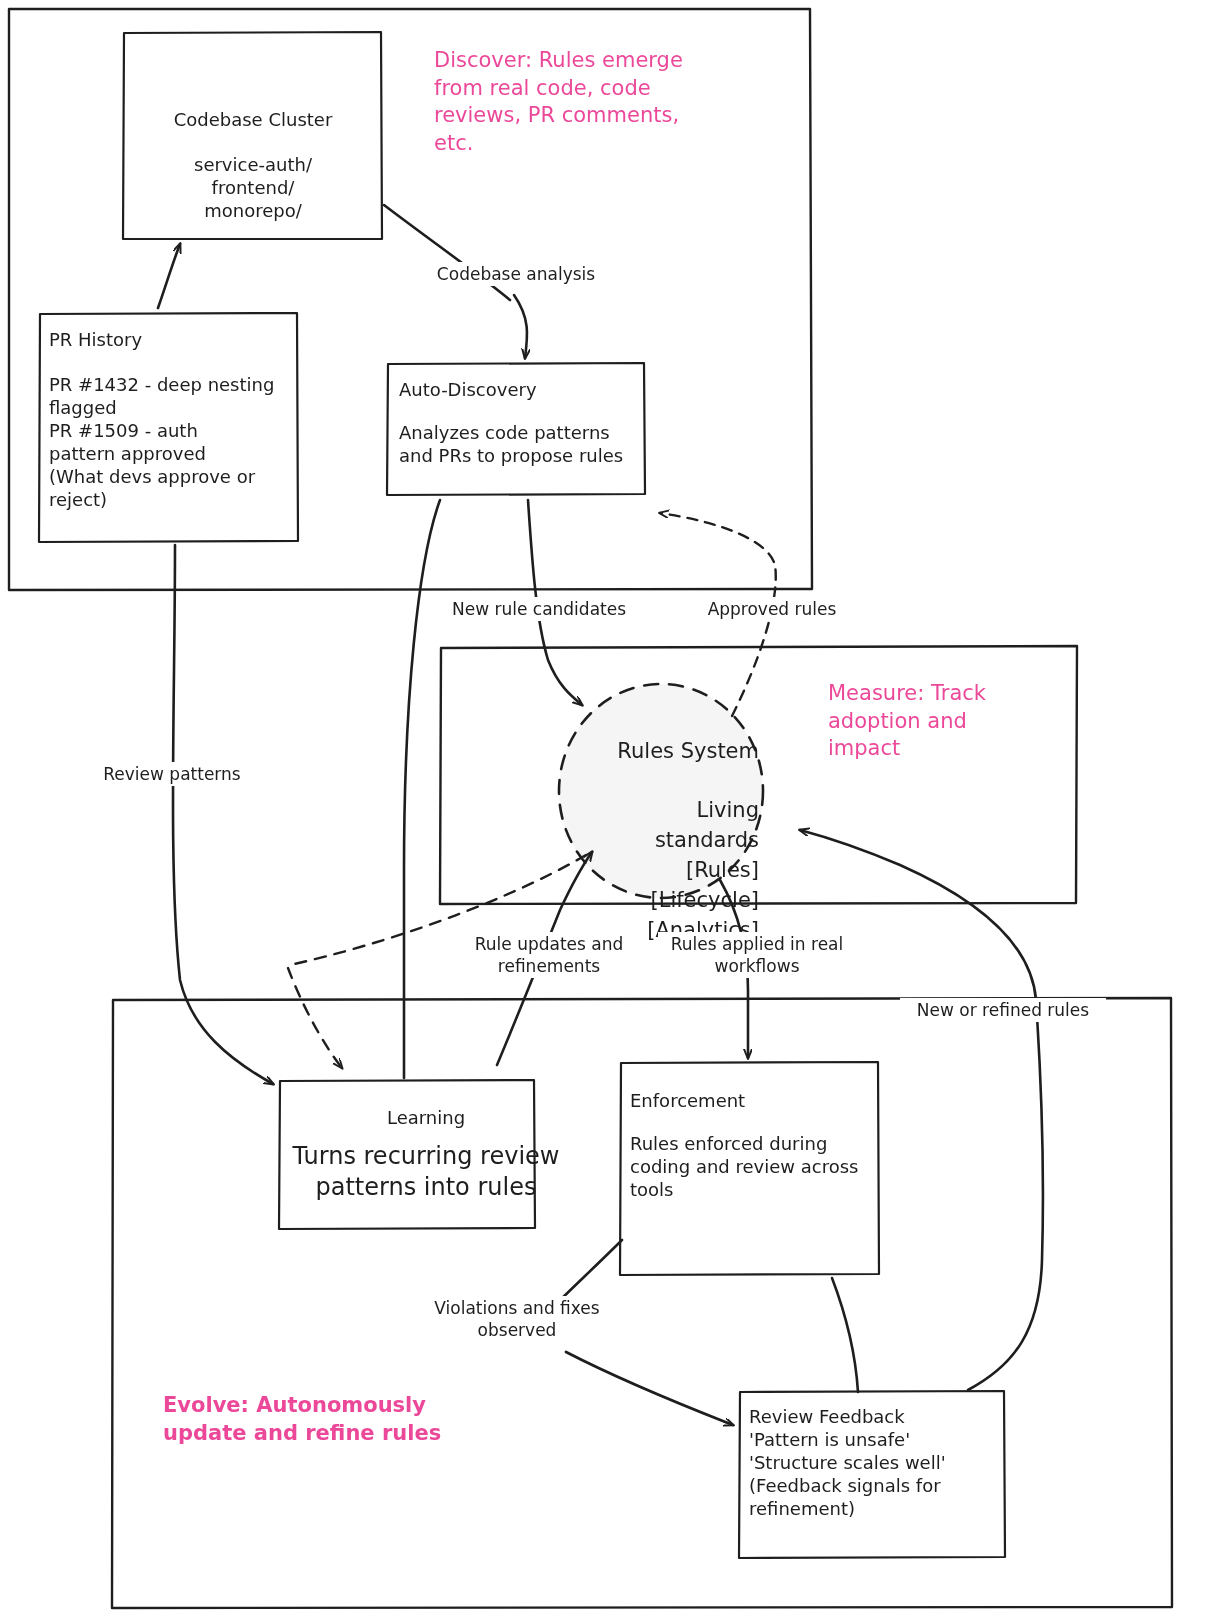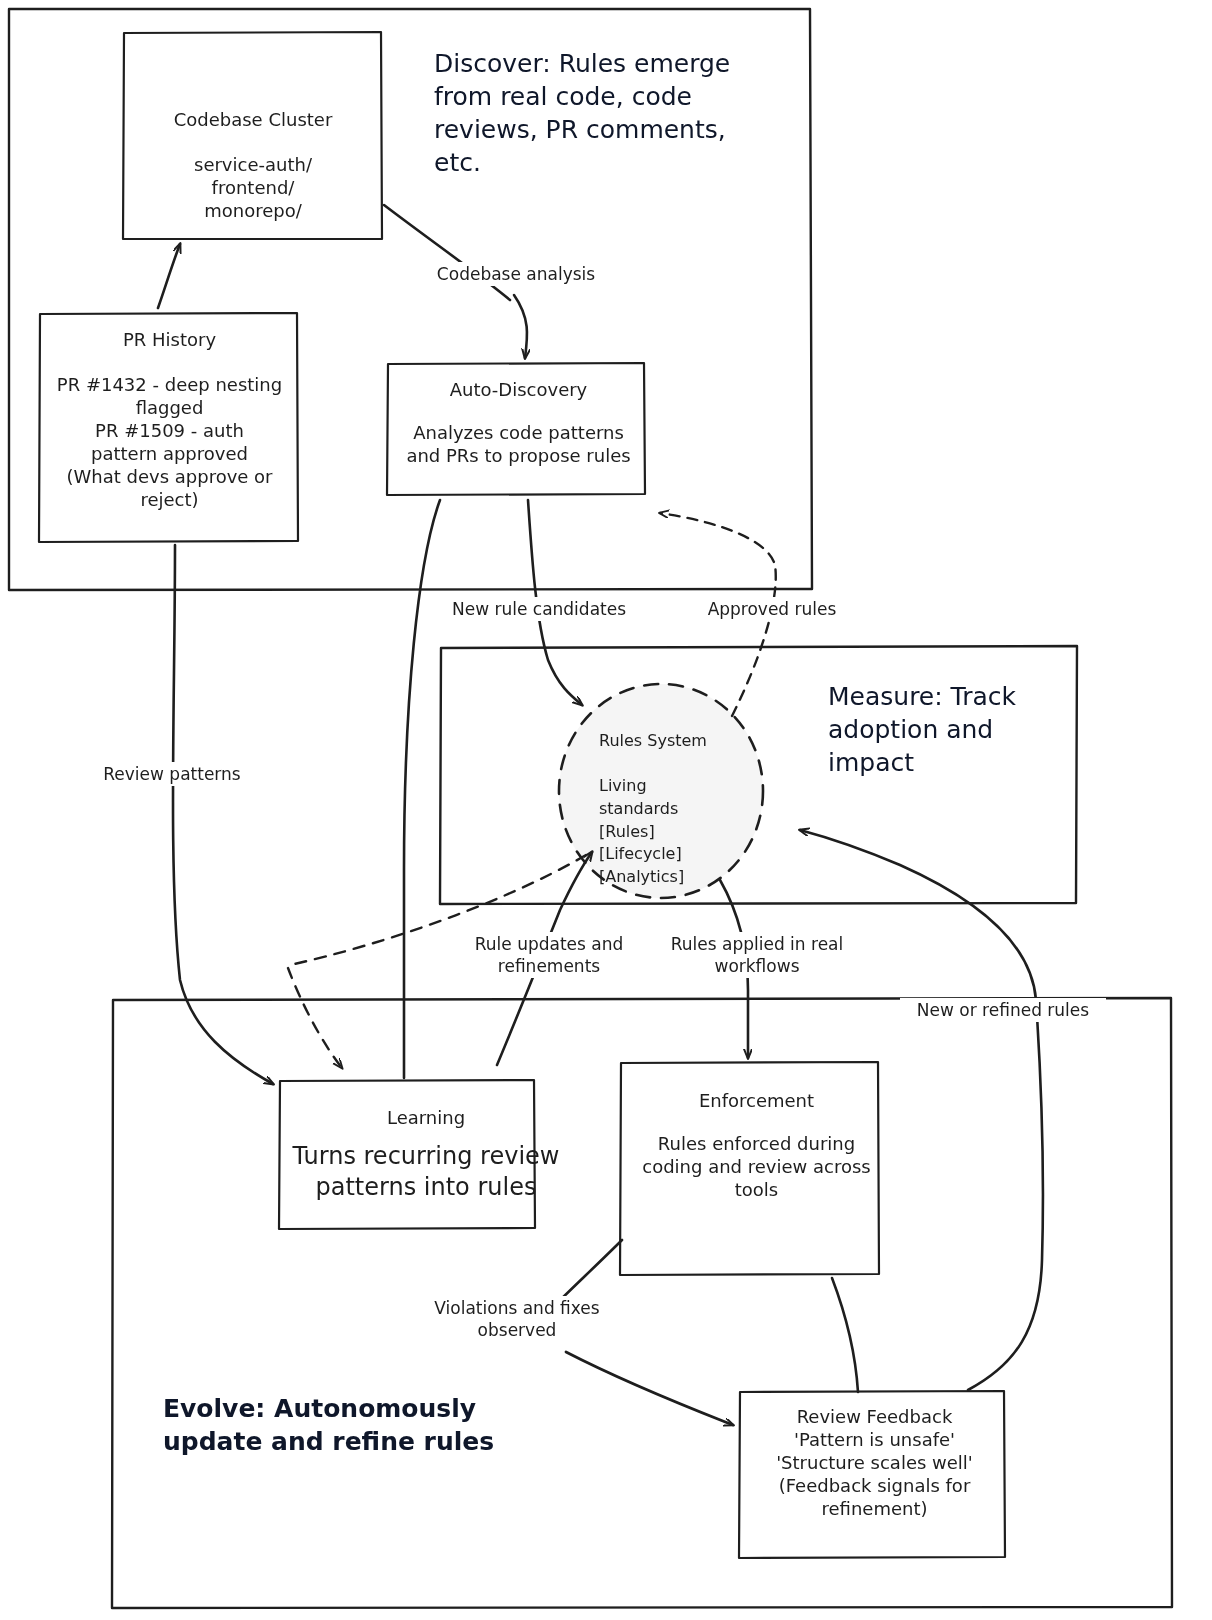--- a/index.html
+++ b/index.html
@@ -27,48 +27,49 @@
     background: #ffffff;
     z-index: 3;
   }
   .node-text {
     white-space: pre-line;
     color: #1e1e1e;
     line-height: 1.28;
   }
   .group-label {
     position: absolute;
-    color: #0f172a;
-    font-size: 25px;
+    color: #ec4899;
+    font-size: 21px;
     line-height: 1.32;
     white-space: pre-line;
     z-index: 4;
     font-weight: 500;
   }
   .edge-label {
     position: absolute;
     color: #1e1e1e;
     font-size: 17px;
     line-height: 1.3;
     white-space: pre-line;
     text-align: center;
     z-index: 5;
     background: #ffffff;
     padding: 1px 3px;
   }
   .ellipse-text {
     position: absolute;
     color: #1e1e1e;
-    font-size: 16px;
+    font-size: 21px;
     line-height: 1.42;
     white-space: pre-line;
     z-index: 4;
+    text-align: right;
   }
   .centered { text-align: center; }
-  .lefted { text-align: center; }
+  .lefted { text-align: left; }
 </style>
 </head>
 <body>
 
 <div id="canvas">
 
   <svg id="svg-layer" viewBox="0 0 1212 1620">
     <defs>
       <marker id="arrowhead" markerWidth="12" markerHeight="12" refX="9" refY="4" orient="auto" markerUnits="userSpaceOnUse">
         <path d="M0,0 L10,4 L0,8" fill="none" stroke="#1e1e1e" stroke-width="2" stroke-linecap="round" stroke-linejoin="round"></path>

